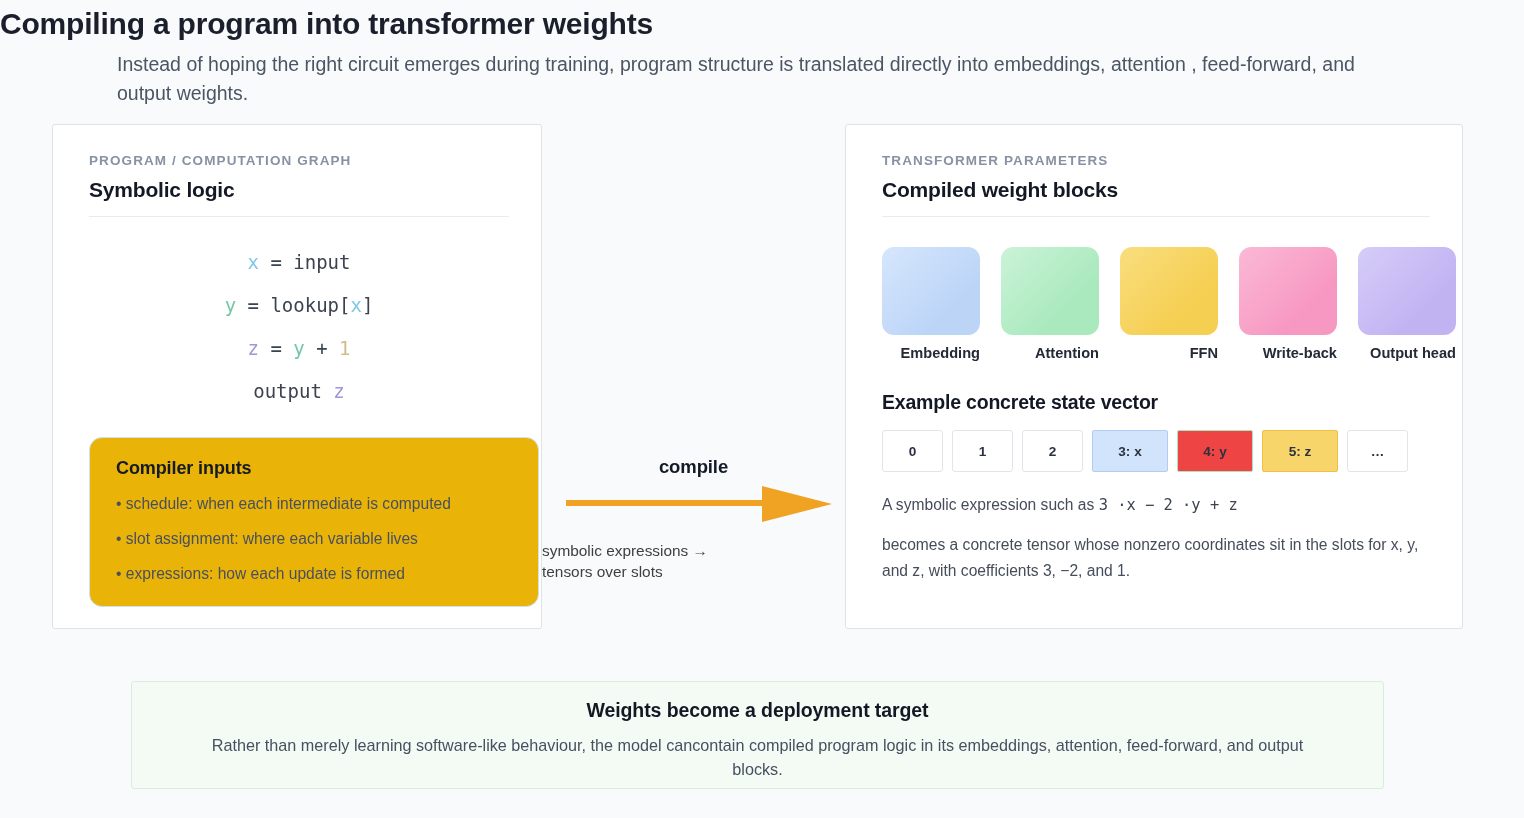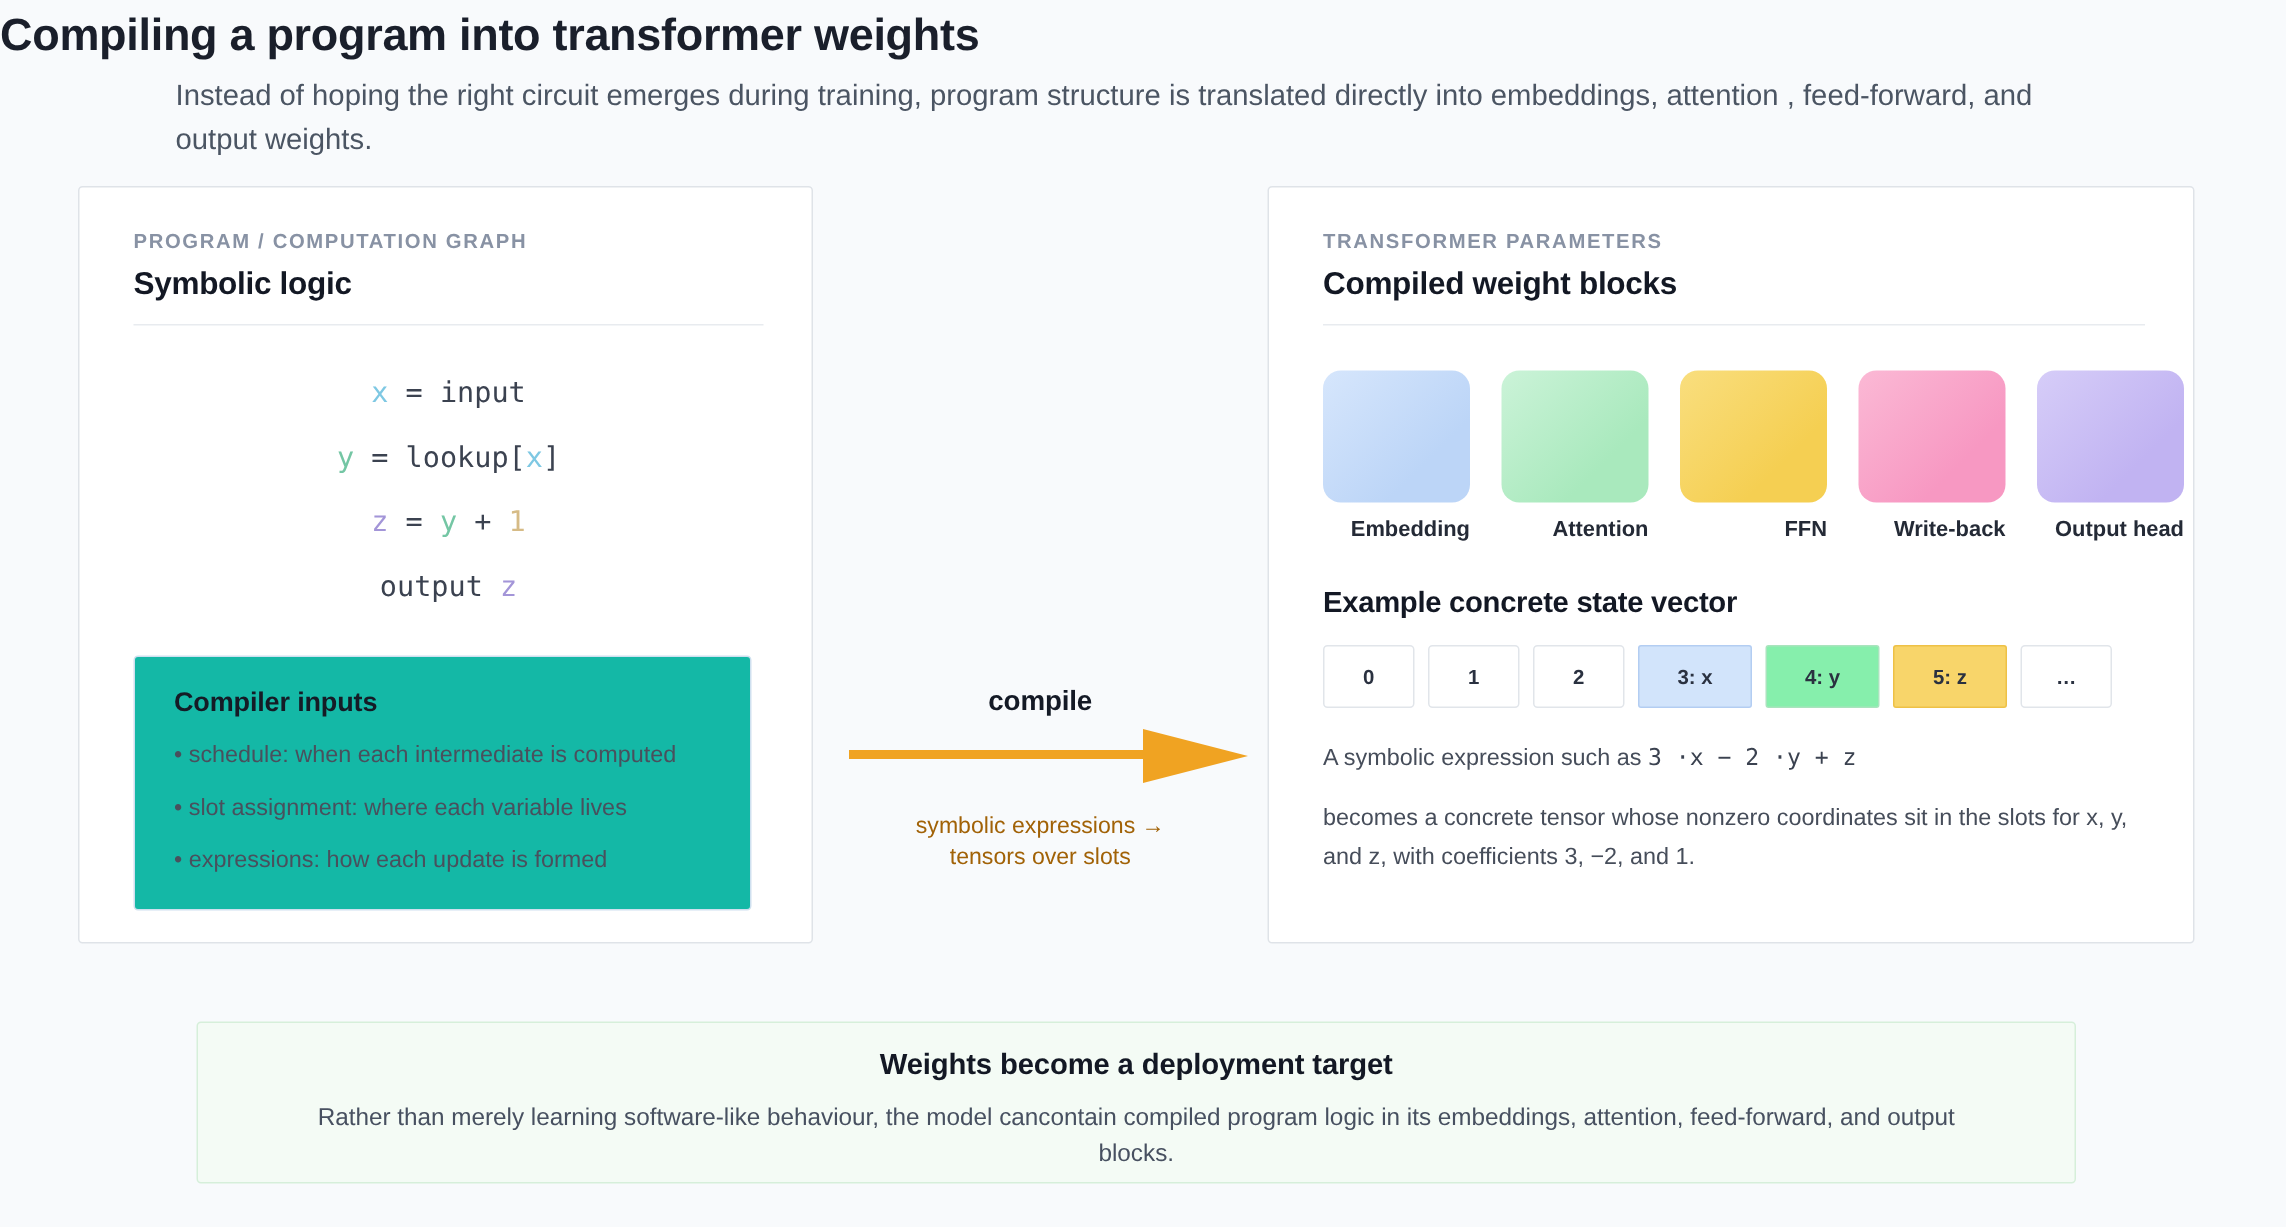--- a/index.html
+++ b/index.html
@@ -91,24 +91,24 @@
     text-align: center;
   }
   .tok-x  { color: #7ec8e3; }
   .tok-y  { color: #74c6a4; }
   .tok-z  { color: #a395d8; }
   .tok-num{ color: #d6bb86; }
 
   
   .callout {
     margin: 24px 0 0 0;
-    width: 412px;
+    width: 450px;
     border: 1px solid #cfe0ef;
-    border-radius: 3px;
-    background: #14b8a6;
+    border-radius: 13px;
+    background: #eab308;
     padding: 20px 24px 22px 26px;
   }
   .callout-title {
     font-size: 18px;
     font-weight: bold;
     color: #151b26;
     letter-spacing: -0.1px;
   }
   .bullet {
     margin-top: 14px;
@@ -140,24 +140,24 @@
     position: absolute;
     left: 24px;
     top: 362px;
     width: 266px;
     height: 36px;
   }
   .arrow-sub {
     position: absolute;
     left: 0; right: 0;
     top: 416px;
-    text-align: center;
+    text-align: left;
     font-size: 15.4px;
     line-height: 21px;
-    color: #a16207;
+    color: #404040;
   }
 
   
   .blocks {
     display: flex;
     gap: 21px;
     margin-top: 30px;
   }
   .block-cell { width: 98px; }
   .block-swatch {
@@ -312,21 +312,21 @@
               <div class="block-label">Output head</div>
             </div>
           </div>
 
         <div class="subheading">Example concrete state vector</div>
         <div class="slots" id="slots-row">
             <div class="slot" style="background: rgb(255, 255, 255); border-color: rgb(225, 229, 234);">0</div>
             <div class="slot" style="background: rgb(255, 255, 255); border-color: rgb(225, 229, 234);">1</div>
             <div class="slot" style="background: rgb(255, 255, 255); border-color: rgb(225, 229, 234);">2</div>
             <div class="slot wide" style="background: rgb(210, 228, 251); border-color: rgb(179, 205, 242);">3: x</div>
-            <div class="slot wide" style="background: #86efac; border-color: rgb(169, 228, 189);">4: y</div>
+            <div class="slot wide" style="background: #ef4444; border-color: rgb(169, 228, 189);">4: y</div>
             <div class="slot wide" style="background: rgb(248, 213, 106); border-color: rgb(238, 193, 70);">5: z</div>
             <div class="slot" style="background: rgb(255, 255, 255); border-color: rgb(225, 229, 234);">…</div>
           </div>
 
         <div class="note">
           <span>A symbolic expression such as </span><span class="mono">3 ·x  −  2 ·y  +  z</span>
         </div>
         <div class="note note-2">becomes a concrete tensor whose nonzero coordinates sit in the slots for x, y, and z, with coefficients 3, −2, and 1.</div>
       </div>
     </div>

